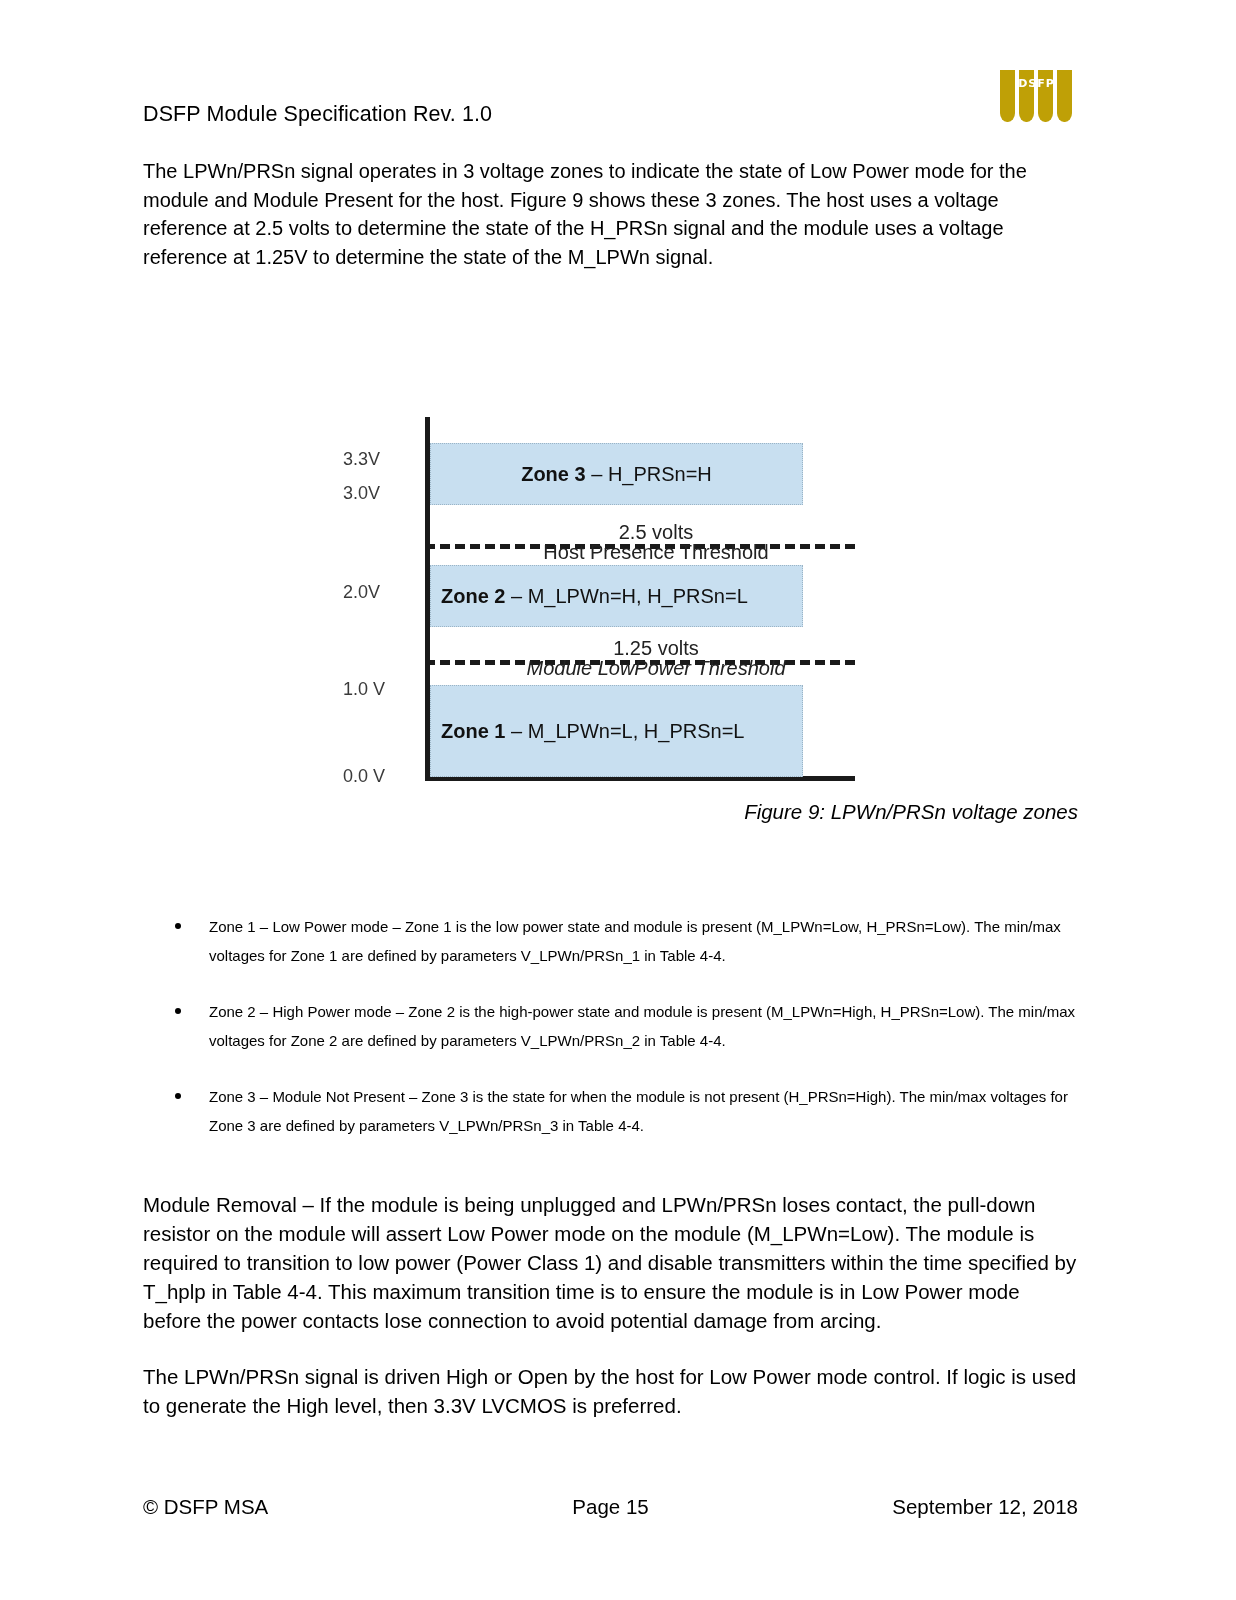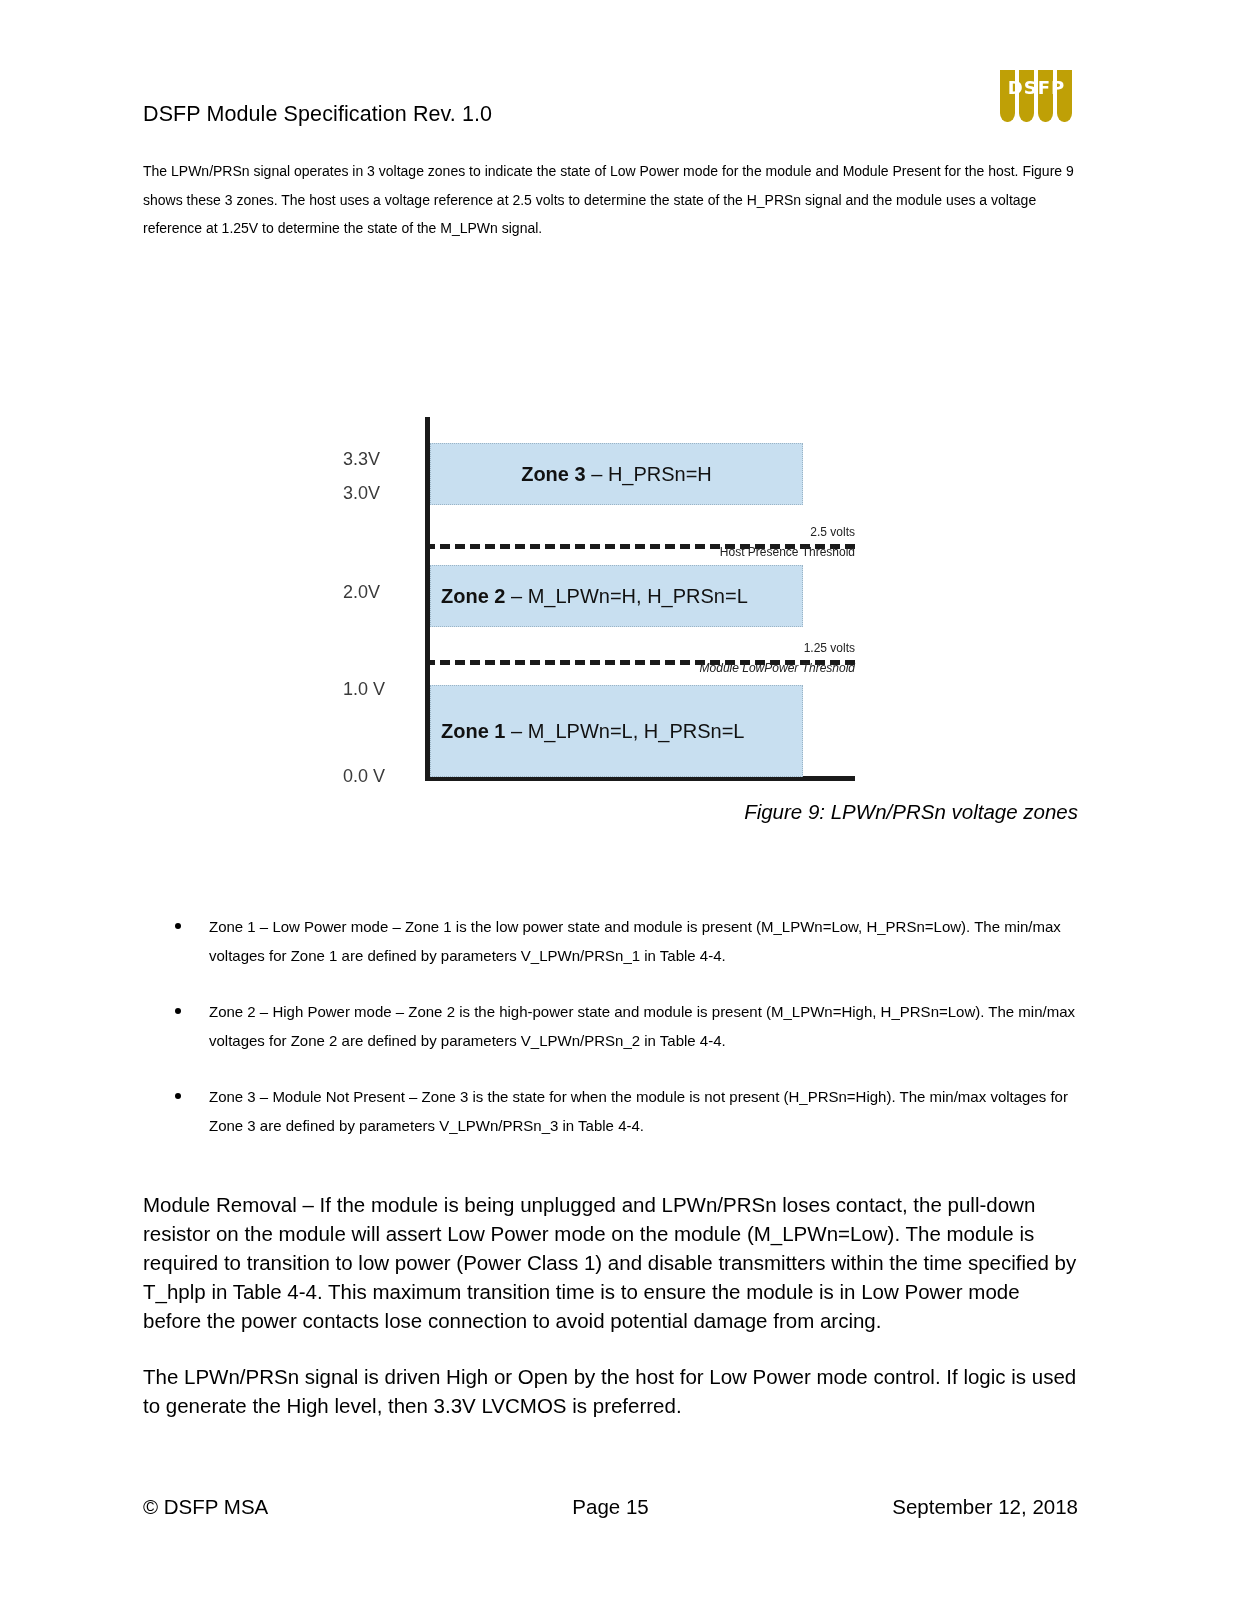--- a/index.html
+++ b/index.html
@@ -63,33 +63,33 @@
   .logo-bar.b2 { left: 38px; }
   .logo-bar.b3 { left: 57px; }
   .logo-text {
     position: absolute;
     left: 0;
     top: 7px;
     width: 72px;
     text-align: center;
     font-family: "DejaVu Sans", sans-serif;
     font-weight: bold;
-    font-size: 18px;
+    font-size: 11px;
     letter-spacing: 1.0px;
     color: #ffffff;
     text-indent: 1px;
   }
 
   
   .intro {
     position: absolute;
     left: 143px;
     top: 157px;
     width: 935px;
-    font-size: 14px;
+    font-size: 20px;
     line-height: 28.5px;
     text-align: left;
   }
 
   
   .figure-wrap {
     position: absolute;
     left: 0;
     top: 0;
     width: 1236px;
@@ -151,24 +151,25 @@
     height: 0;
     border-top: 5px dashed #1a1a1a;
   }
   .th-25   { top: 129px; }
   .th-125  { top: 245px; }
 
   .threshold-text {
     position: absolute;
     left: 70px;
     width: 430px;
-    text-align: right;
-    font-size: 12px;
+    text-align: center;
+    font-size: 20px;
     color: #222;
     line-height: 19px;
+    padding-left: 16px;
   }
   .th-25-top   { top: 108px; }
   .th-25-bot   { top: 128px; }
   .th-125-top  { top: 224px; }
   .th-125-bot  { top: 244px; font-style: italic; }
 
   
   .ytick {
     position: absolute;
     right: 462px;

